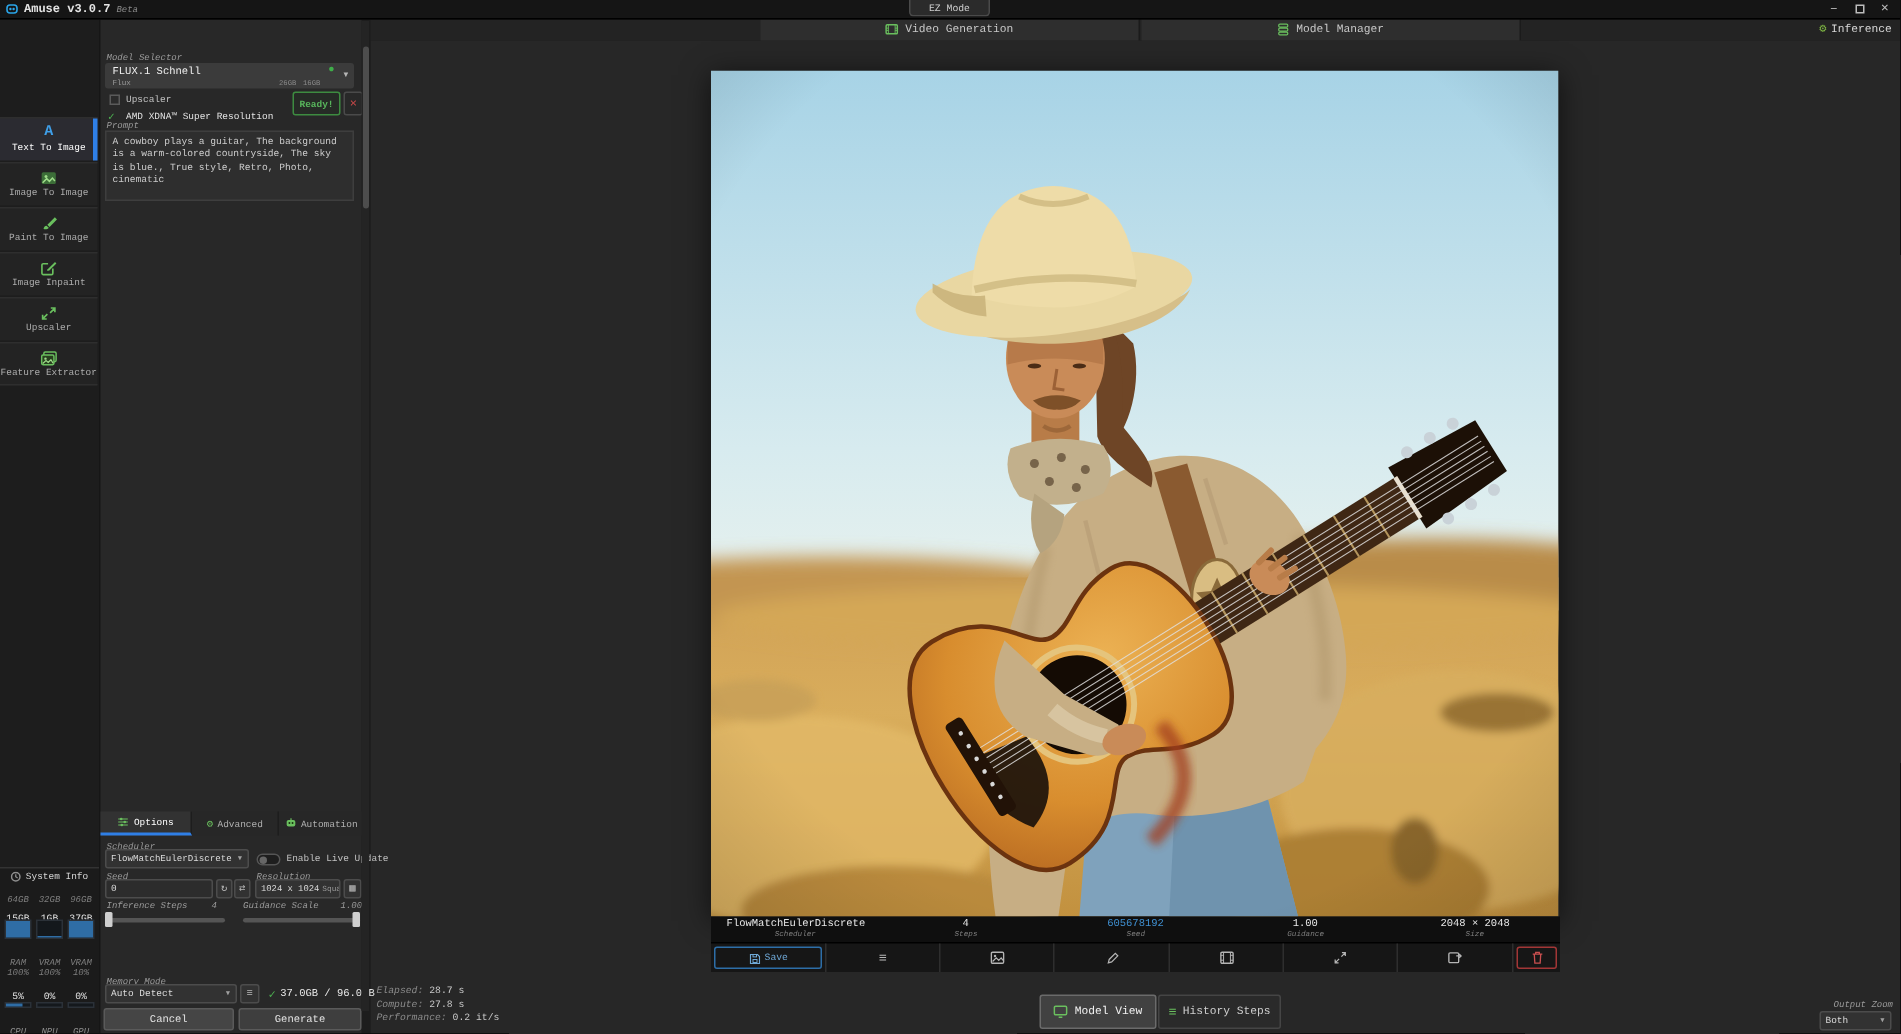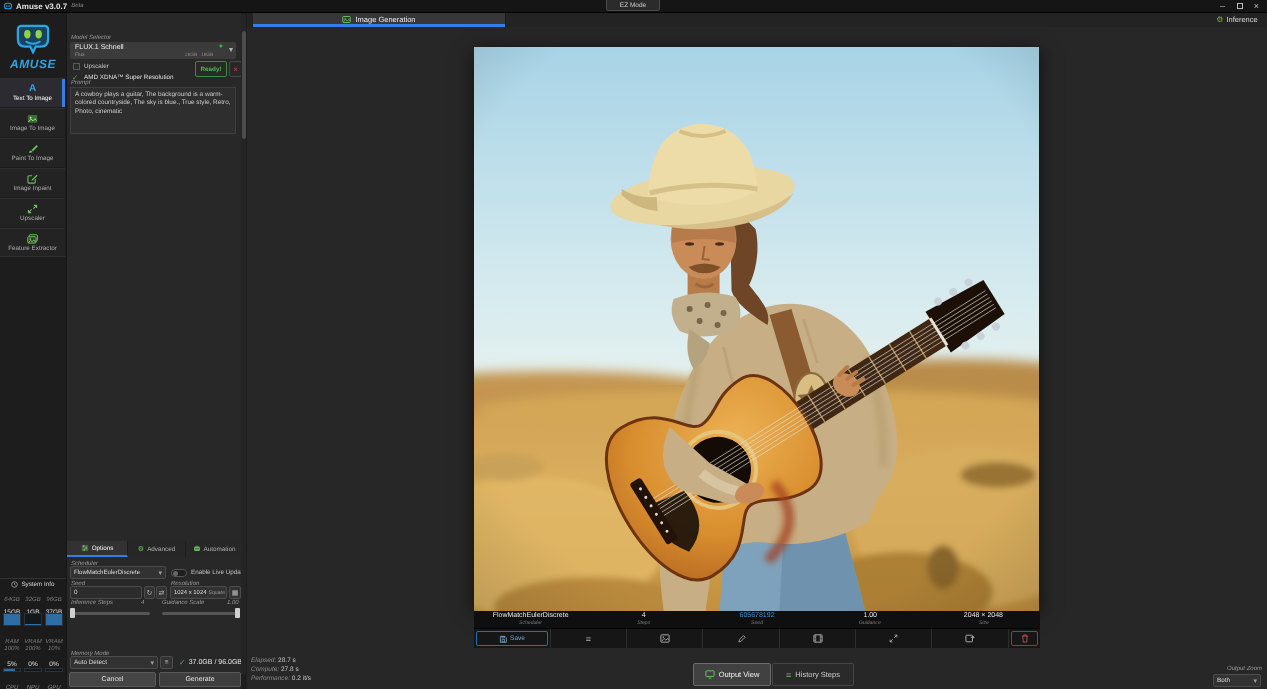--- a/index.html
+++ b/index.html
@@ -1,18 +1,18 @@
 <!DOCTYPE html>
 <html><head>
 <meta charset="utf-8">
 <style>
   *{box-sizing:border-box;margin:0;padding:0}
   html,body{background:#000}
   #app{position:relative;width:1267px;height:689px;background:#1f1f1f;overflow:hidden;
-       font-family:Liberation Sans, sans-serif;color:#ddd;text-rendering:geometricPrecision}
+       font-family:Liberation Mono, monospace;color:#ddd;text-rendering:geometricPrecision}
   .abs{position:absolute}
   .flex{display:flex;align-items:center}
   .lbl{font-style:italic;color:#9b9b9b;font-size:6px;white-space:nowrap}
   svg{display:block}
 
   
   #titlebar{left:0;top:0;width:1267px;height:13px;background:#151515;border-bottom:1px solid #000;
             display:flex;align-items:center;gap:4px;padding-left:4px;z-index:6}
   #titlebar .t{font-size:8px;font-weight:bold;color:#e4e4e4;white-space:nowrap}
   #titlebar .beta{font-size:6px;font-style:italic;color:#8a8a8a}
@@ -145,46 +145,44 @@
           <span>×</span>
         </div>
     </div>
   </div>
 
   <div class="abs" id="ezmode">
     <span>EZ Mode</span>
   </div>
 
   <div class="abs" id="tabbar">
-    <div class="maintab active" style="left:6px">
+    <div class="maintab" style="left:260px">
       <svg width="9" height="9" viewBox="0 0 12 12">
         <rect x="1" y="2" width="10" height="8" rx="1" fill="none" stroke="#6abf5e" stroke-width="1.3"></rect>
-        <circle cx="4" cy="5" r="1" fill="#6abf5e"></circle>
-          <path d="M2 9l3-3 2 2 2-2 1 2" fill="none" stroke="#6abf5e" stroke-width="1.1"></path>
-      </svg>
-      <span>Image Generation</span>
+        <path d="M3 2v8M9 2v8M1 5h2M9 5h2M1 7h2M9 7h2" stroke="#6abf5e" stroke-width=".8"></path>
+      </svg>
+      <span>Video Generation</span>
+    </div>
+    <div class="maintab" style="left:514px">
+      <svg width="9" height="9" viewBox="0 0 12 12">
+        <rect x="2" y="1.5" width="8" height="2.6" rx="1" fill="none" stroke="#6abf5e" stroke-width="1.1"></rect>
+        <rect x="2" y="5" width="8" height="2.6" rx="1" fill="none" stroke="#6abf5e" stroke-width="1.1"></rect>
+        <rect x="2" y="8.5" width="8" height="2.6" rx="1" fill="none" stroke="#6abf5e" stroke-width="1.1"></rect>
+      </svg>
+      <span>Model Manager</span>
     </div>
   </div>
 
   <div class="abs" id="settingsbtn">
     <span class="g">⚙</span>
     <span>Inference</span>
   </div>
 
   <div class="abs" id="leftpanel">
 
-    <div class="abs" id="logo">
-      <svg width="38" height="34" viewBox="0 0 40 36">
-        <path d="M8 4h24q4 0 4 4v10q0 8-8 8h-5l-3 6-3-6h-5q-8 0-8-8V8q0-4 4-4z" fill="#17435f" stroke="#2aa5e8" stroke-width="2.4"></path>
-        <ellipse cx="14" cy="13" rx="3.4" ry="4.4" fill="#8fd14a"></ellipse>
-        <ellipse cx="26" cy="13" rx="3.4" ry="4.4" fill="#8fd14a"></ellipse>
-        <path d="M13 21q7 4 14 0" fill="none" stroke="#2aa5e8" stroke-width="2.2" stroke-linecap="round"></path>
-      </svg>
-      <span id="brandname">AMUSE</span>
-    </div>
 
     <div class="abs navitem active" style="top:65px">
       <span class="aglyph">A</span>
       <span class="nl">Text To Image</span>
     </div>
     <div class="abs navitem" style="top:95px">
       <svg width="11" height="10" viewBox="0 0 12 11">
         <rect x=".8" y="1" width="10.4" height="8.6" rx="1.2" fill="#3c6e38"></rect>
         <circle cx="4" cy="4" r="1.1" fill="#9fdc8a"></circle>
           <path d="M1.5 8.6l3-3 2 2 2.2-2.4 1.8 2.2" fill="none" stroke="#9fdc8a" stroke-width="1.1"></path>
@@ -617,21 +615,21 @@
            <span class="sv">27.8 s</span></div>
       <div><span class="sl">Performance:</span>
            <span class="sv">0.2 it/s</span></div>
     </div>
 
     <div class="viewbtn" id="outputview">
       <svg width="10" height="9" viewBox="0 0 12 11">
         <rect x="1" y="1" width="10" height="7" rx="1" fill="none" stroke="#6abf5e" stroke-width="1.2"></rect>
         <path d="M4.5 10h3" stroke="#6abf5e" stroke-width="1.2"></path>
       </svg>
-      <span>Output View</span>
+      <span>Model View</span>
     </div>
     <div class="viewbtn" id="historyview">
       <span style="color:#6abf5e;font-size:9px">≡</span>
       <span>History Steps</span>
     </div>
 
     <span class="abs lbl" id="outzoom-label">Output Zoom</span>
     <div class="field" id="outzoom">
       <span>Both</span>
       <span class="caret">▾</span>

